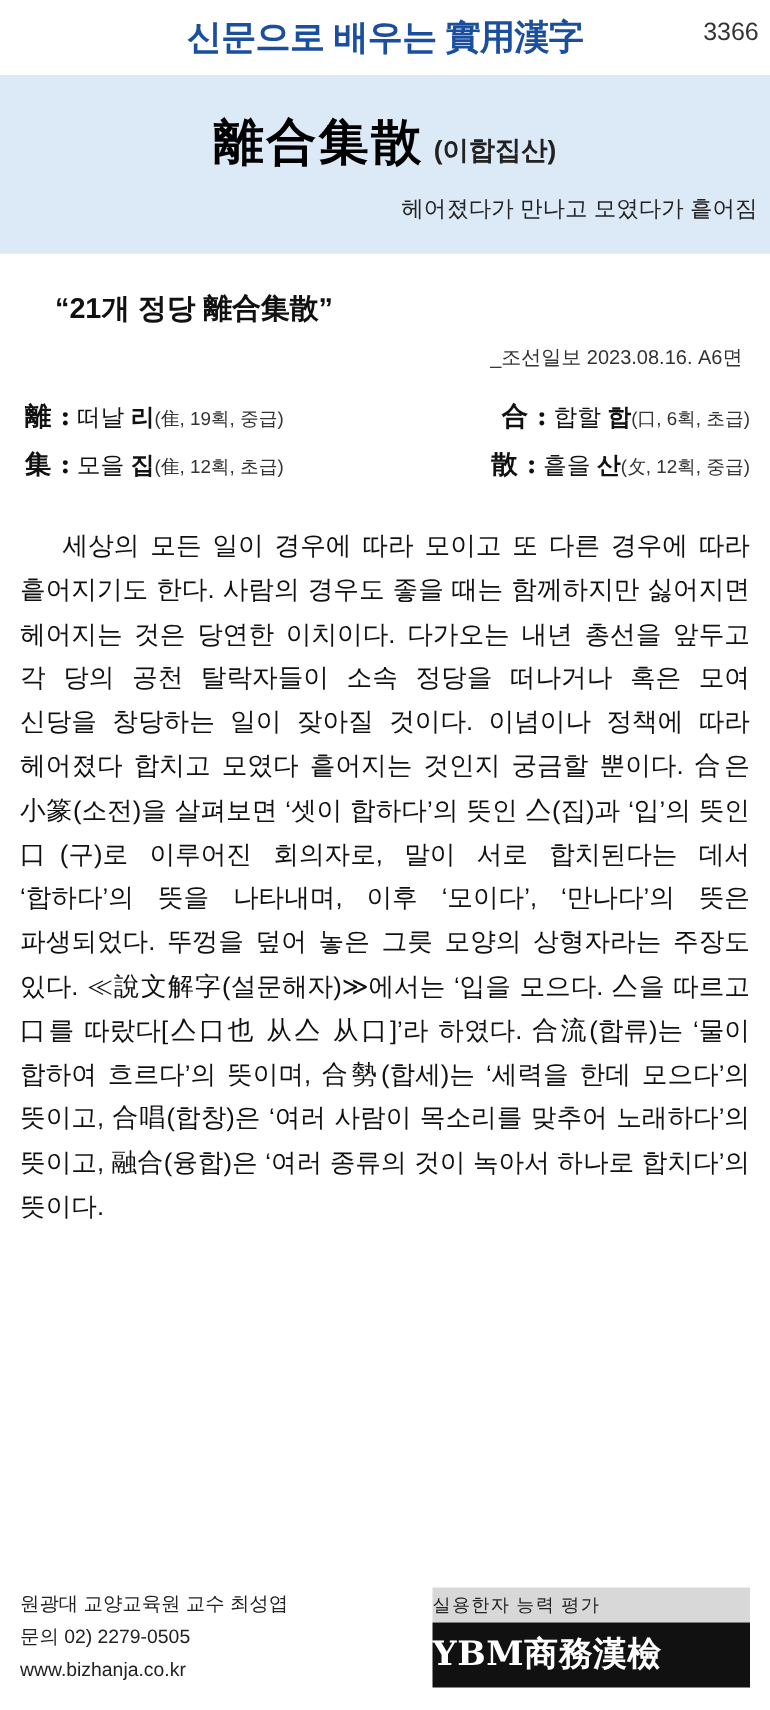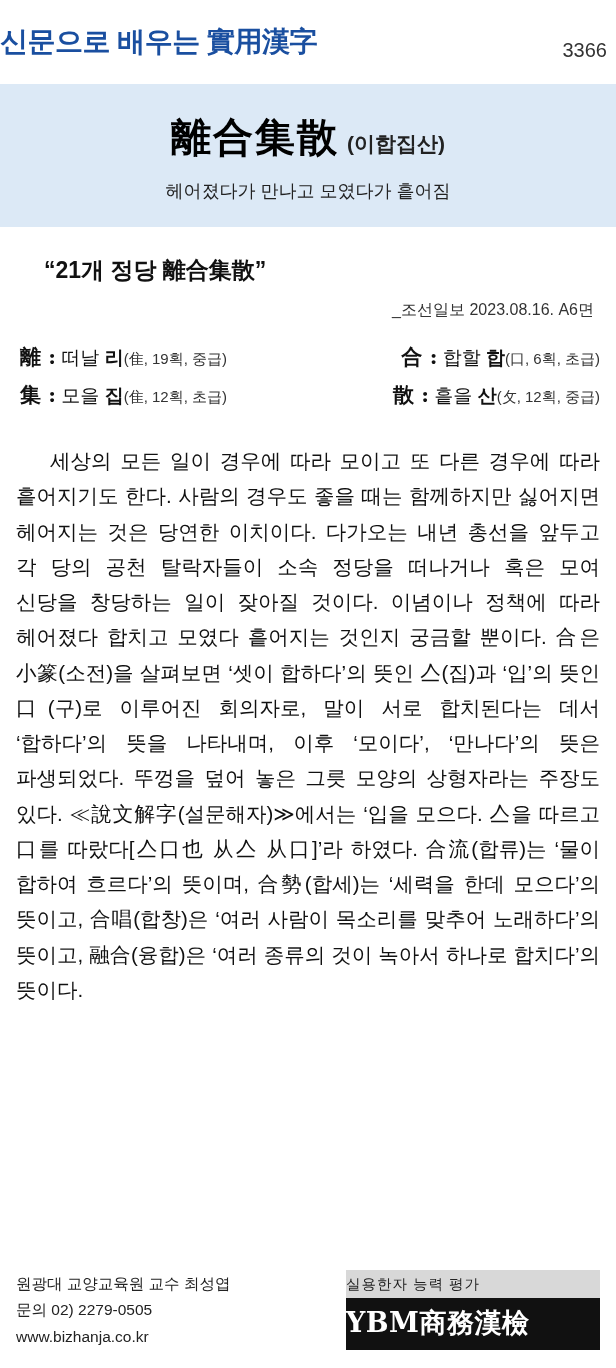--- a/index.html
+++ b/index.html
@@ -17,24 +17,24 @@
   .page {
     position: relative;
     width: 616px;
     height: 1368px;
     box-sizing: border-box;
   }
 
   
   .masthead {
     position: relative;
-    height: 84px;
+    height: 60px;
     display: flex;
     align-items: center;
-    justify-content: flex-start;
+    justify-content: center;
   }
   .masthead-title {
     font-size: 28px;
     font-weight: bold;
     color: #1a4fa0;
     letter-spacing: -0.5px;
     white-space: nowrap;
   }
   .masthead-number {
     position: absolute;
@@ -66,20 +66,21 @@
   }
   .banner-reading {
     font-size: 21px;
     font-weight: bold;
     color: #222222;
   }
   .banner-meaning {
     margin-top: 14px;
     font-size: 18px;
     color: #222222;
+    text-align: right;
   }
 
   
   .quote-block {
     padding: 28px 16px 0 16px;
   }
   .quote-text {
     font-size: 23px;
     font-weight: bold;
     color: #111111;

